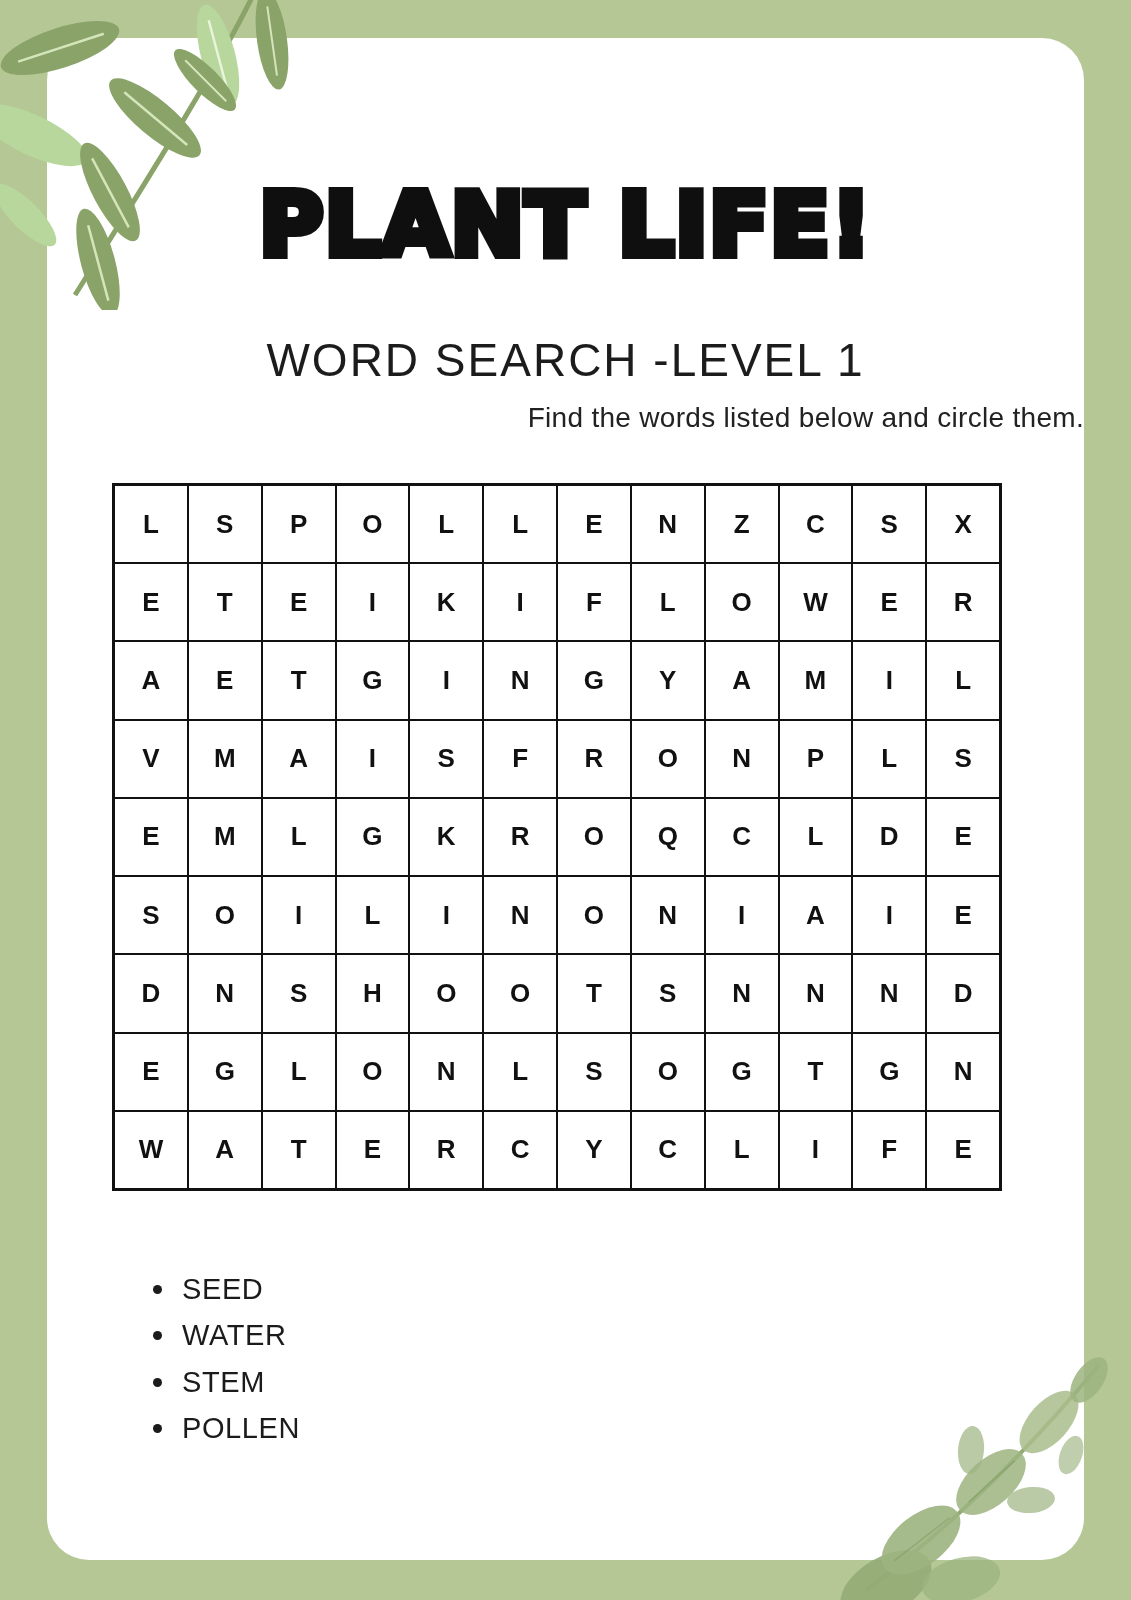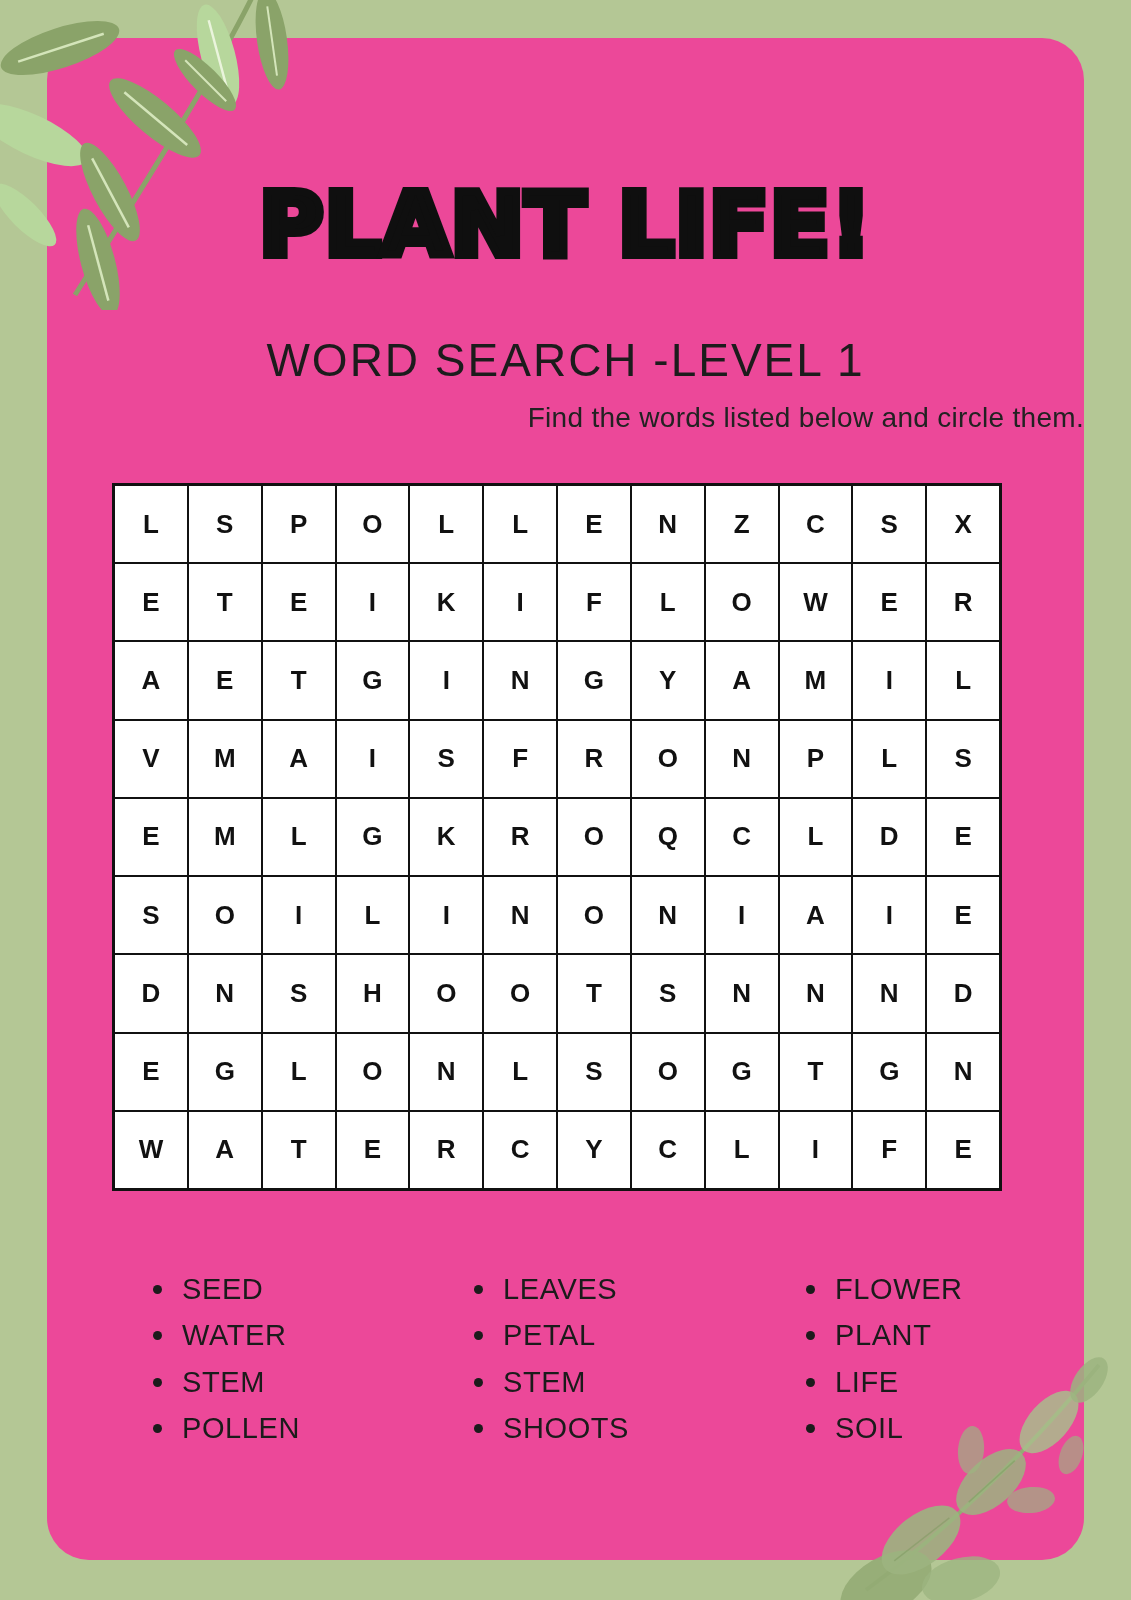--- a/index.html
+++ b/index.html
@@ -3,21 +3,21 @@
 <meta charset="utf-8">
 <style>
   html,body { margin:0; padding:0; }
   body {
     width:1131px; height:1600px; position:relative; overflow:hidden;
     background:#b4c795;
     font-family:"Liberation Sans", sans-serif;
   }
   .card {
     position:absolute; left:47px; top:38px; width:1037px; height:1522px;
-    background:#ec4899; border-radius:42px;
+    background:#ffffff; border-radius:42px;
   }
   .title {
     position:absolute; top:80px; left:0; width:100%; text-align:center;
     font-family:"DejaVu Sans", sans-serif; font-weight:bold;
     font-size:88px; letter-spacing:1px; color:#0f0f0f;
     -webkit-text-stroke:8px #0f0f0f; line-height:1.1;
   }
   .subtitle {
     position:absolute; top:258px; left:0; width:100%; text-align:center;
     font-size:46px; font-weight:400; letter-spacing:2px; color:#1c1c1c;margin-top:37px;
@@ -182,56 +182,20 @@
           </li>
           <li>
             <span class="bullet"></span>
             <span class="word-label">STEM</span>
           </li>
           <li>
             <span class="bullet"></span>
             <span class="word-label">POLLEN</span>
           </li>
         </ul>
-      <ul class="word-col c2">
-          <li>
-            <span class="bullet"></span>
-            <span class="word-label">LEAVES</span>
-          </li>
-          <li>
-            <span class="bullet"></span>
-            <span class="word-label">PETAL</span>
-          </li>
-          <li>
-            <span class="bullet"></span>
-            <span class="word-label">STEM</span>
-          </li>
-          <li>
-            <span class="bullet"></span>
-            <span class="word-label">SHOOTS</span>
-          </li>
-        </ul>
-      <ul class="word-col c3">
-          <li>
-            <span class="bullet"></span>
-            <span class="word-label">FLOWER</span>
-          </li>
-          <li>
-            <span class="bullet"></span>
-            <span class="word-label">PLANT</span>
-          </li>
-          <li>
-            <span class="bullet"></span>
-            <span class="word-label">LIFE</span>
-          </li>
-          <li>
-            <span class="bullet"></span>
-            <span class="word-label">SOIL</span>
-          </li>
-        </ul>
     </div>
   </div>
 
   <svg class="leaves-tl" width="370" height="310" viewBox="0 0 370 310" aria-hidden="true">
     <path d="M258,-15 C225,55 160,160 75,295" stroke="#8aa369" stroke-width="5" fill="none"></path>
     <g transform="translate(32,135) rotate(25)">
       <ellipse rx="60" ry="20" fill="#b7d79c"></ellipse>
     </g>
     <g transform="translate(25,215) rotate(45)">
       <ellipse rx="42" ry="14" fill="#b7d79c"></ellipse>

